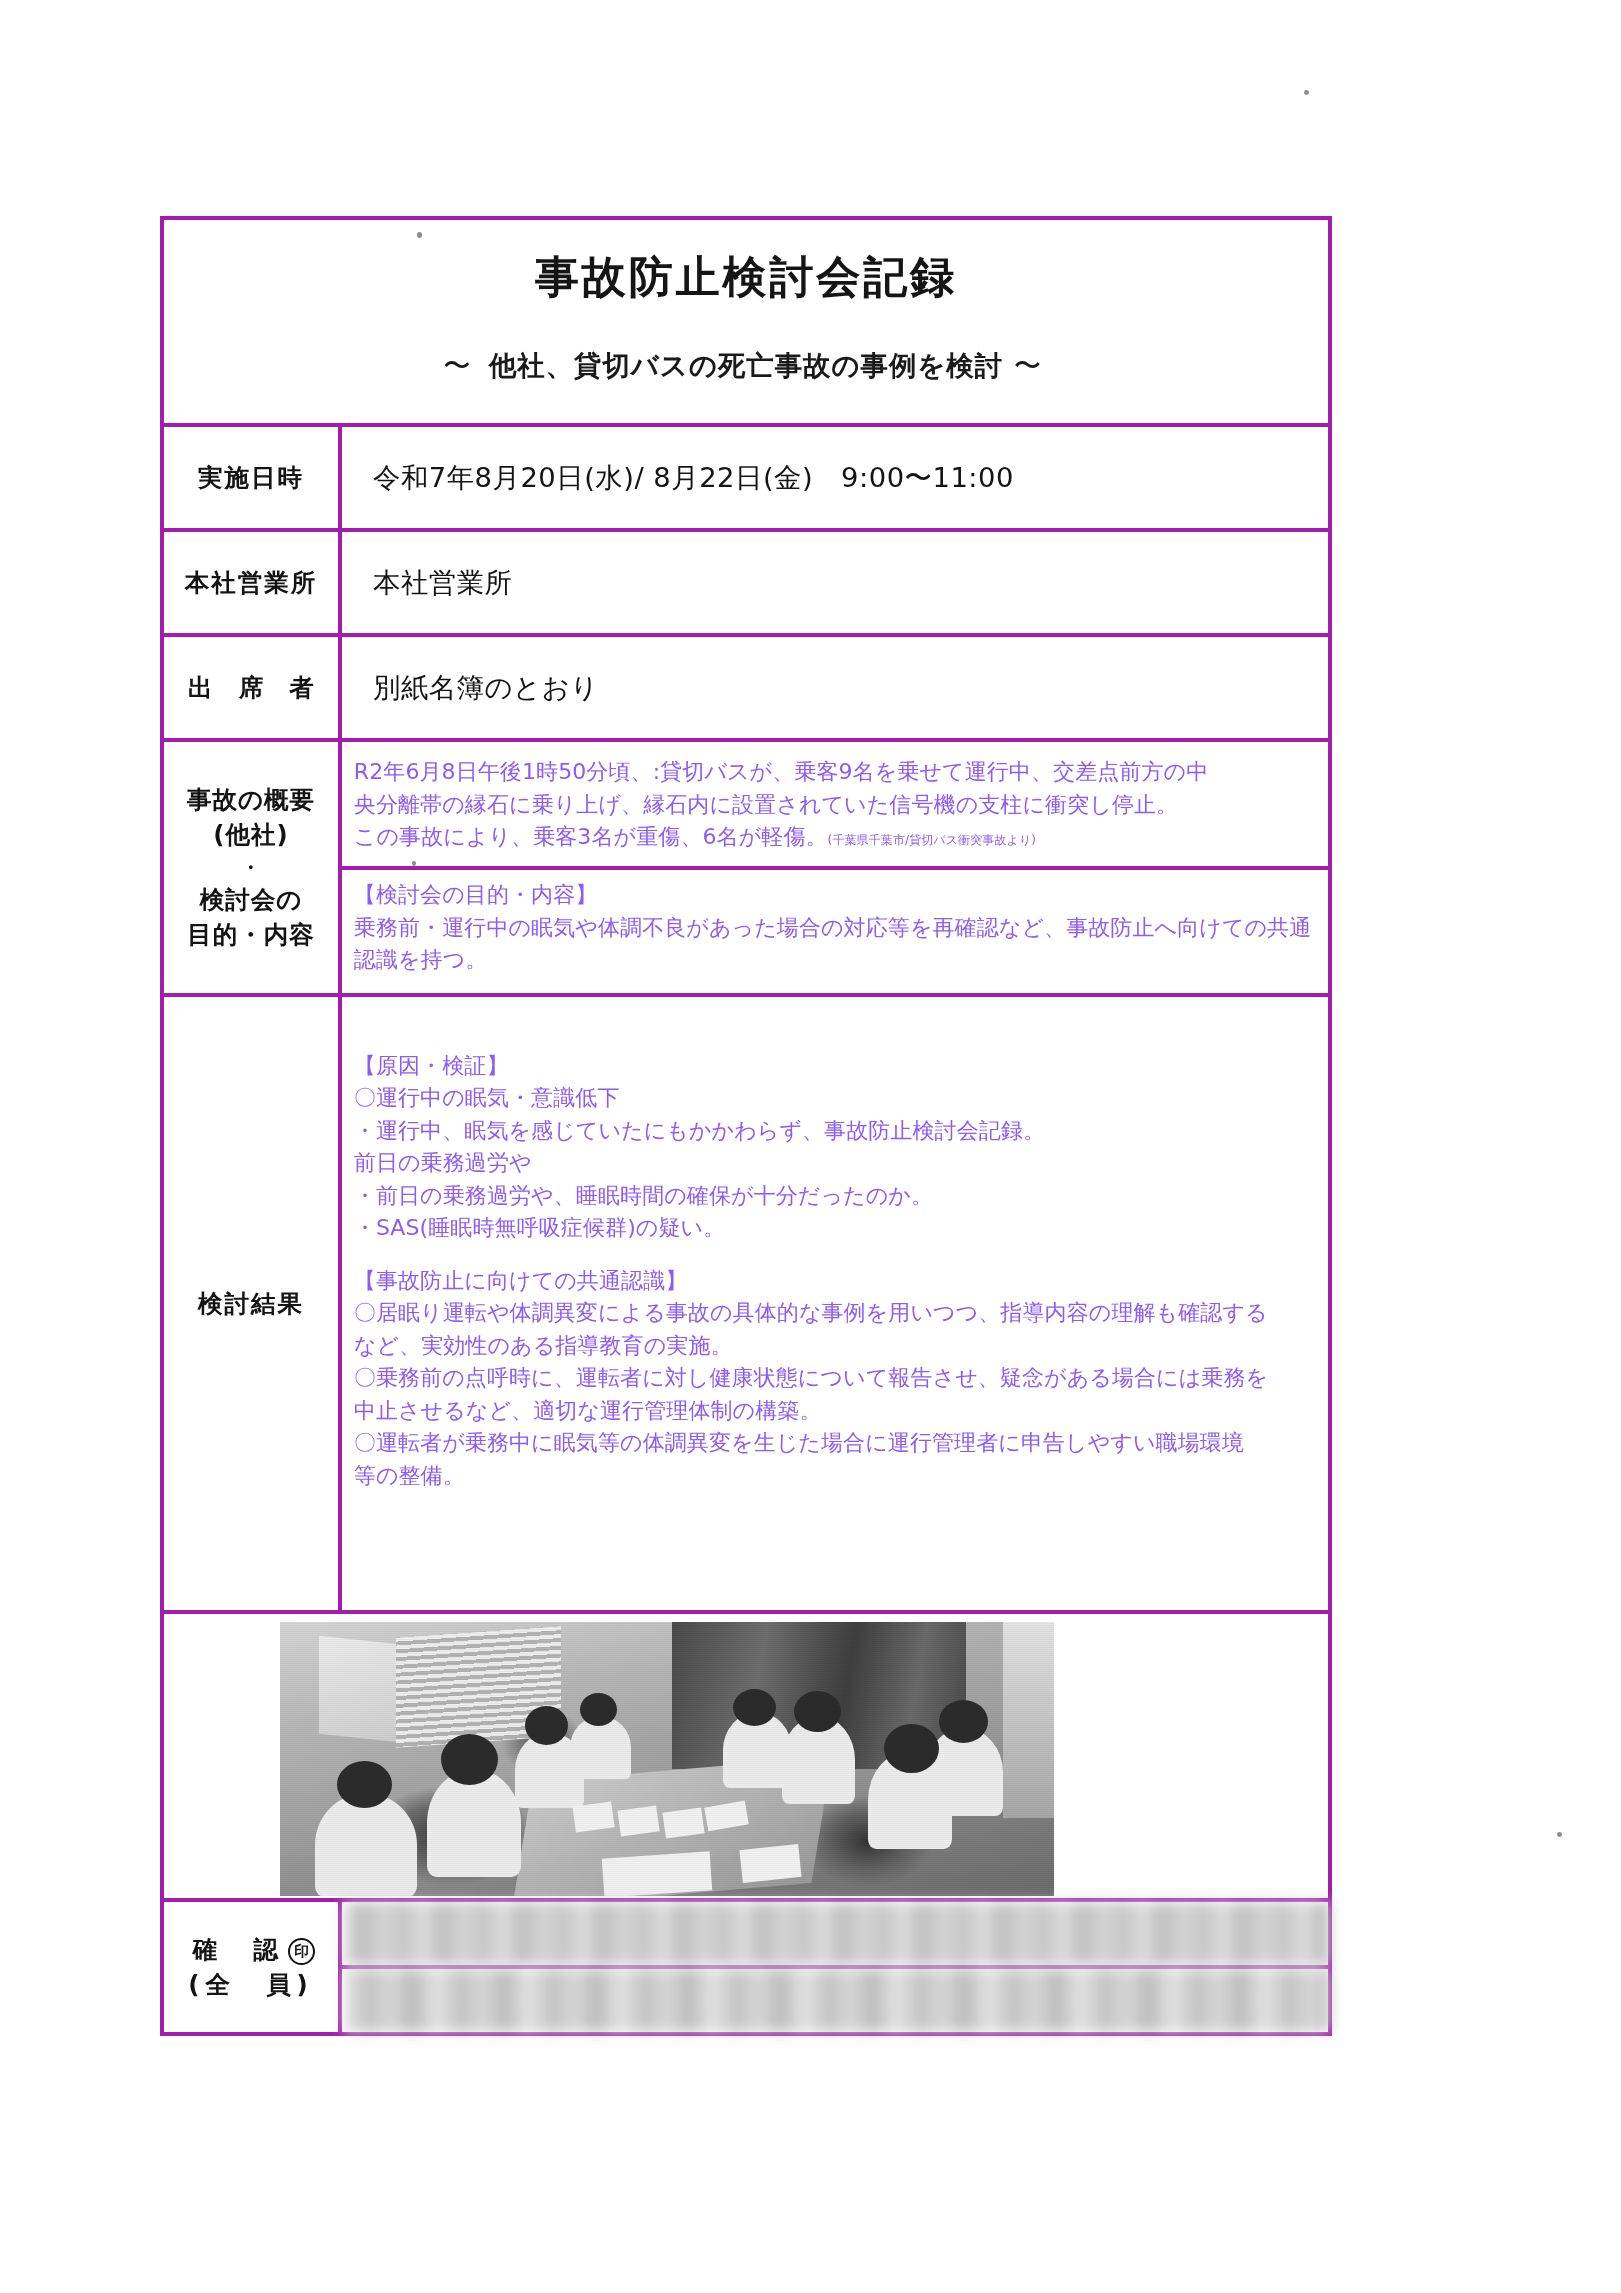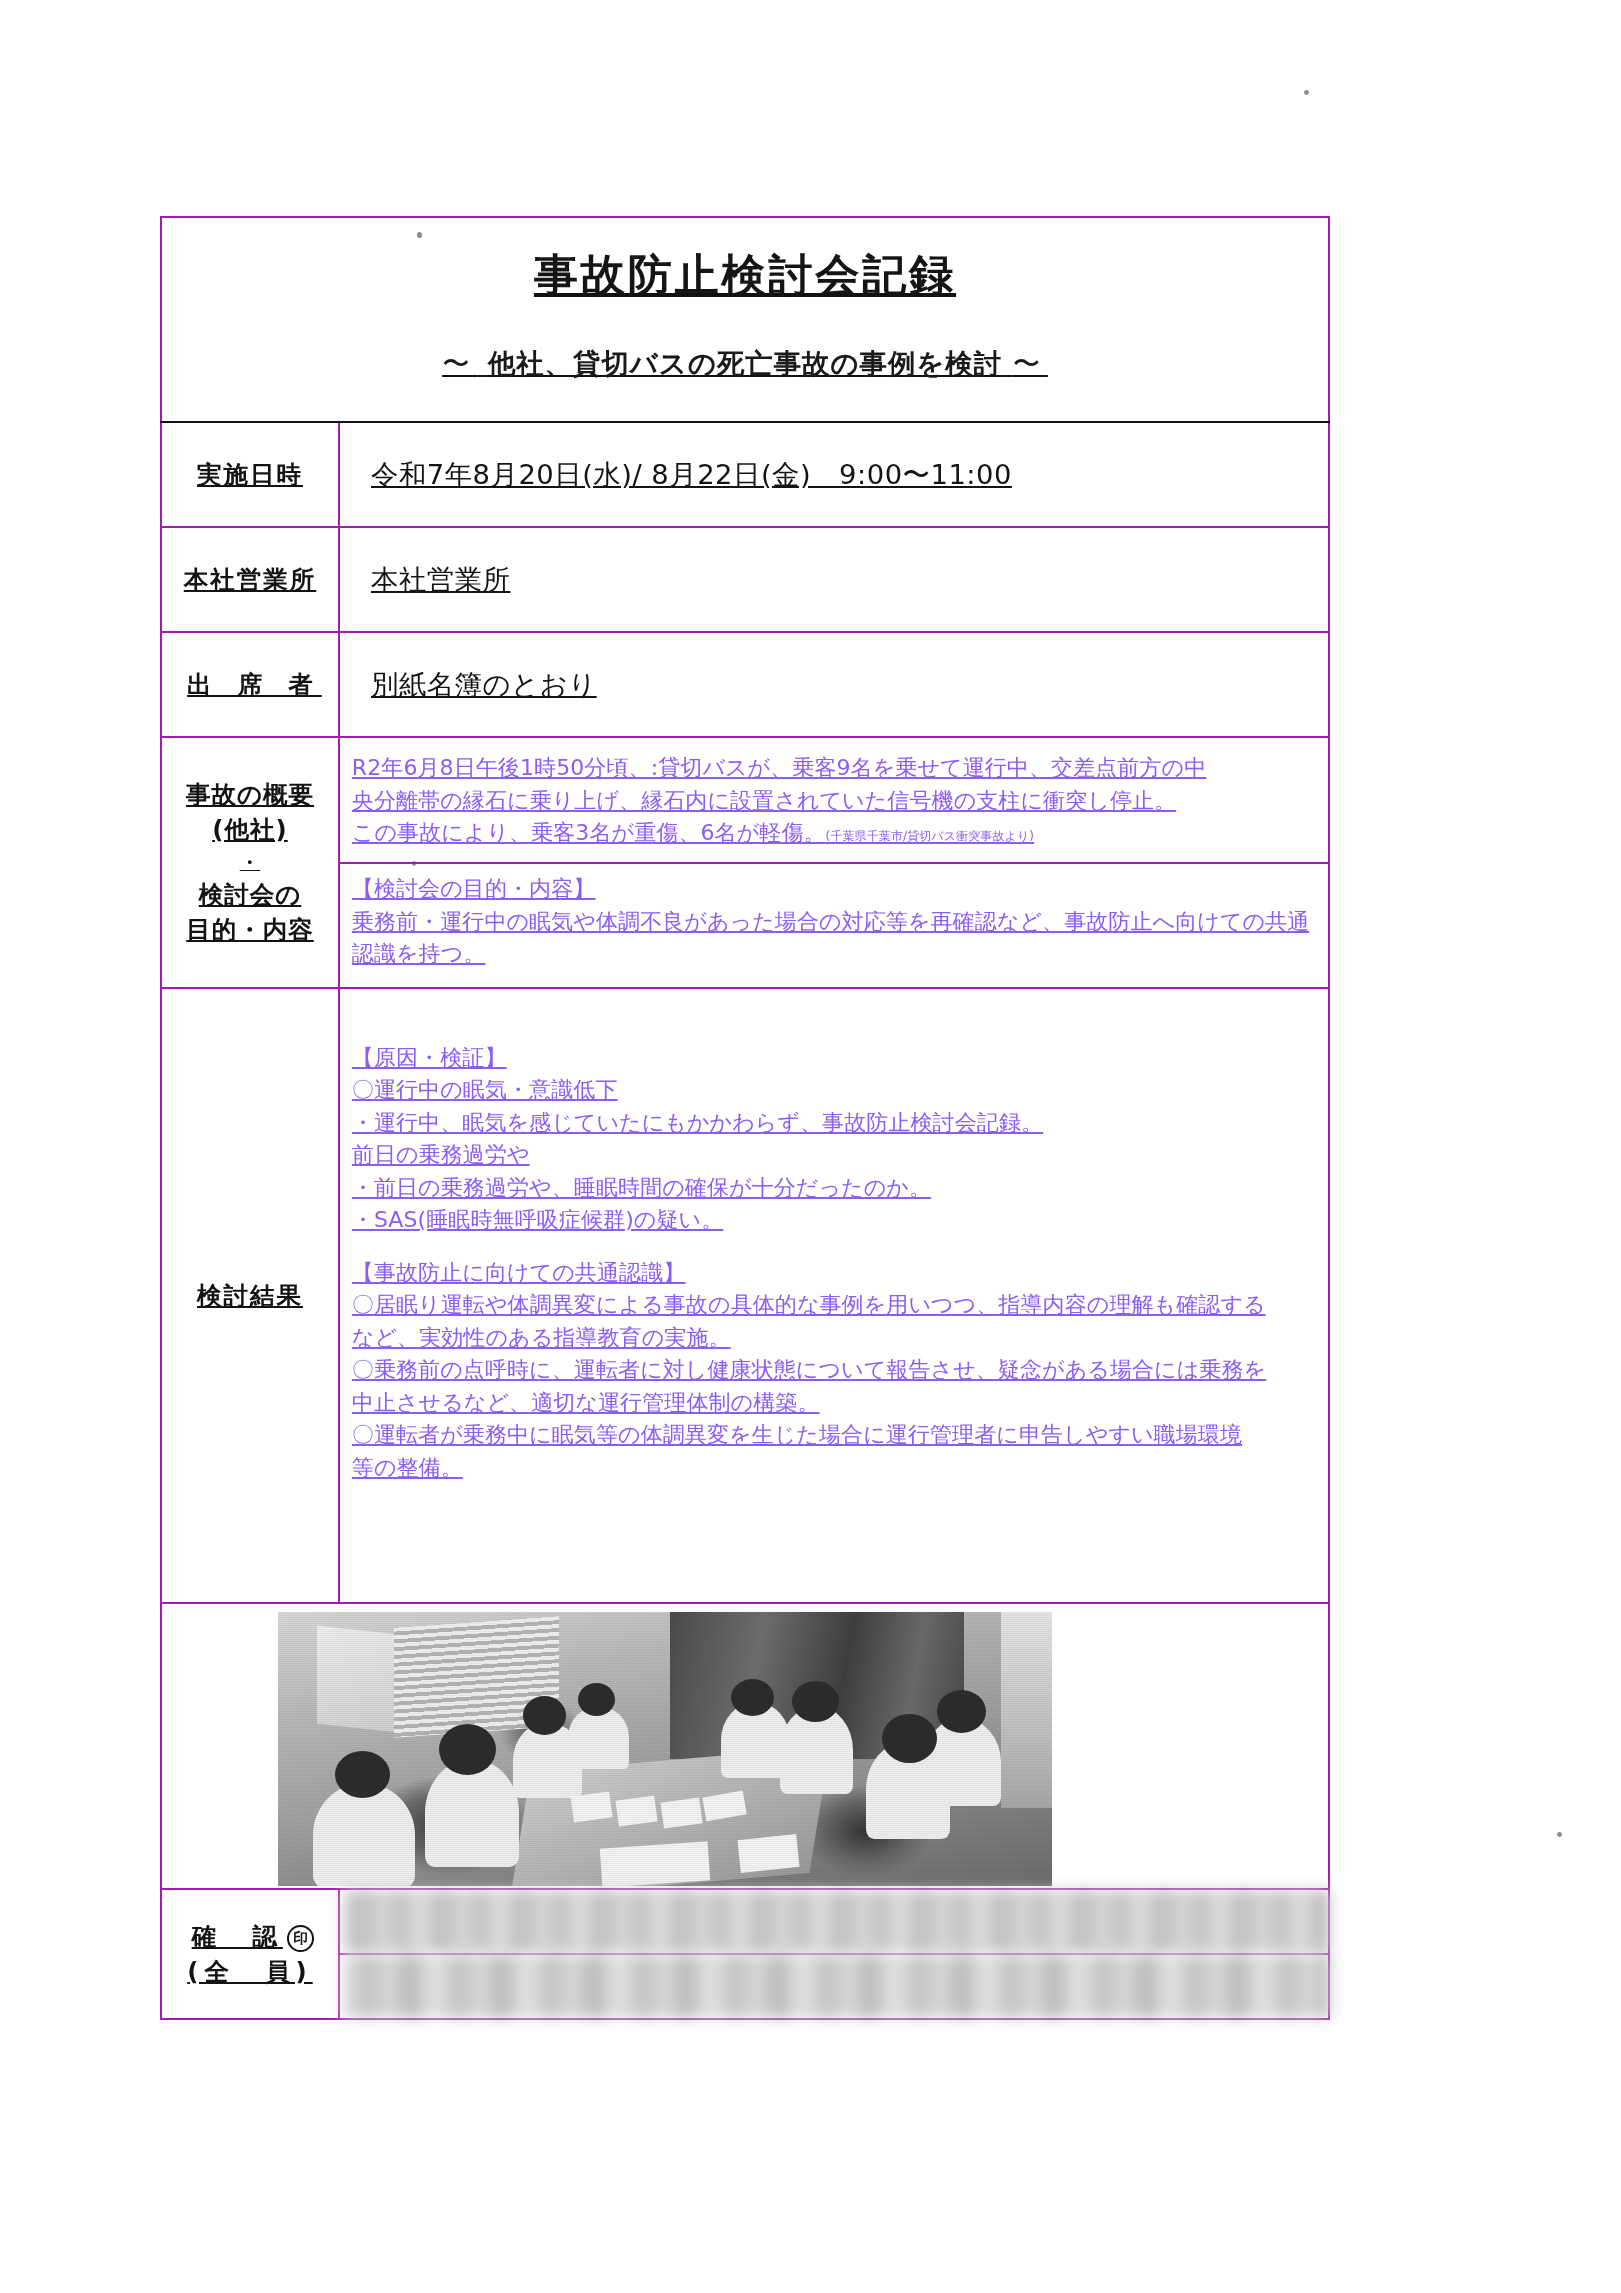--- a/index.html
+++ b/index.html
@@ -36,24 +36,23 @@
   }
 
   
   .doc {
     width: 100%;
     border-collapse: collapse;
     table-layout: fixed;
     border: 2.5px solid #111;
   }
   .doc td {
-    border: 2px solid #a21caf;
+    border: 4px solid #a21caf;
     padding: 0;
     vertical-align: middle;
-    text-decoration: underline;
   }
 
   col.c-label { width: 178px; }
   col.c-body  { width: 990px; }
 
   
   .header-cell {
     text-align: center;
     padding: 33px 0 39px 0 !important;
     border-bottom: 2.5px solid #111 !important;

